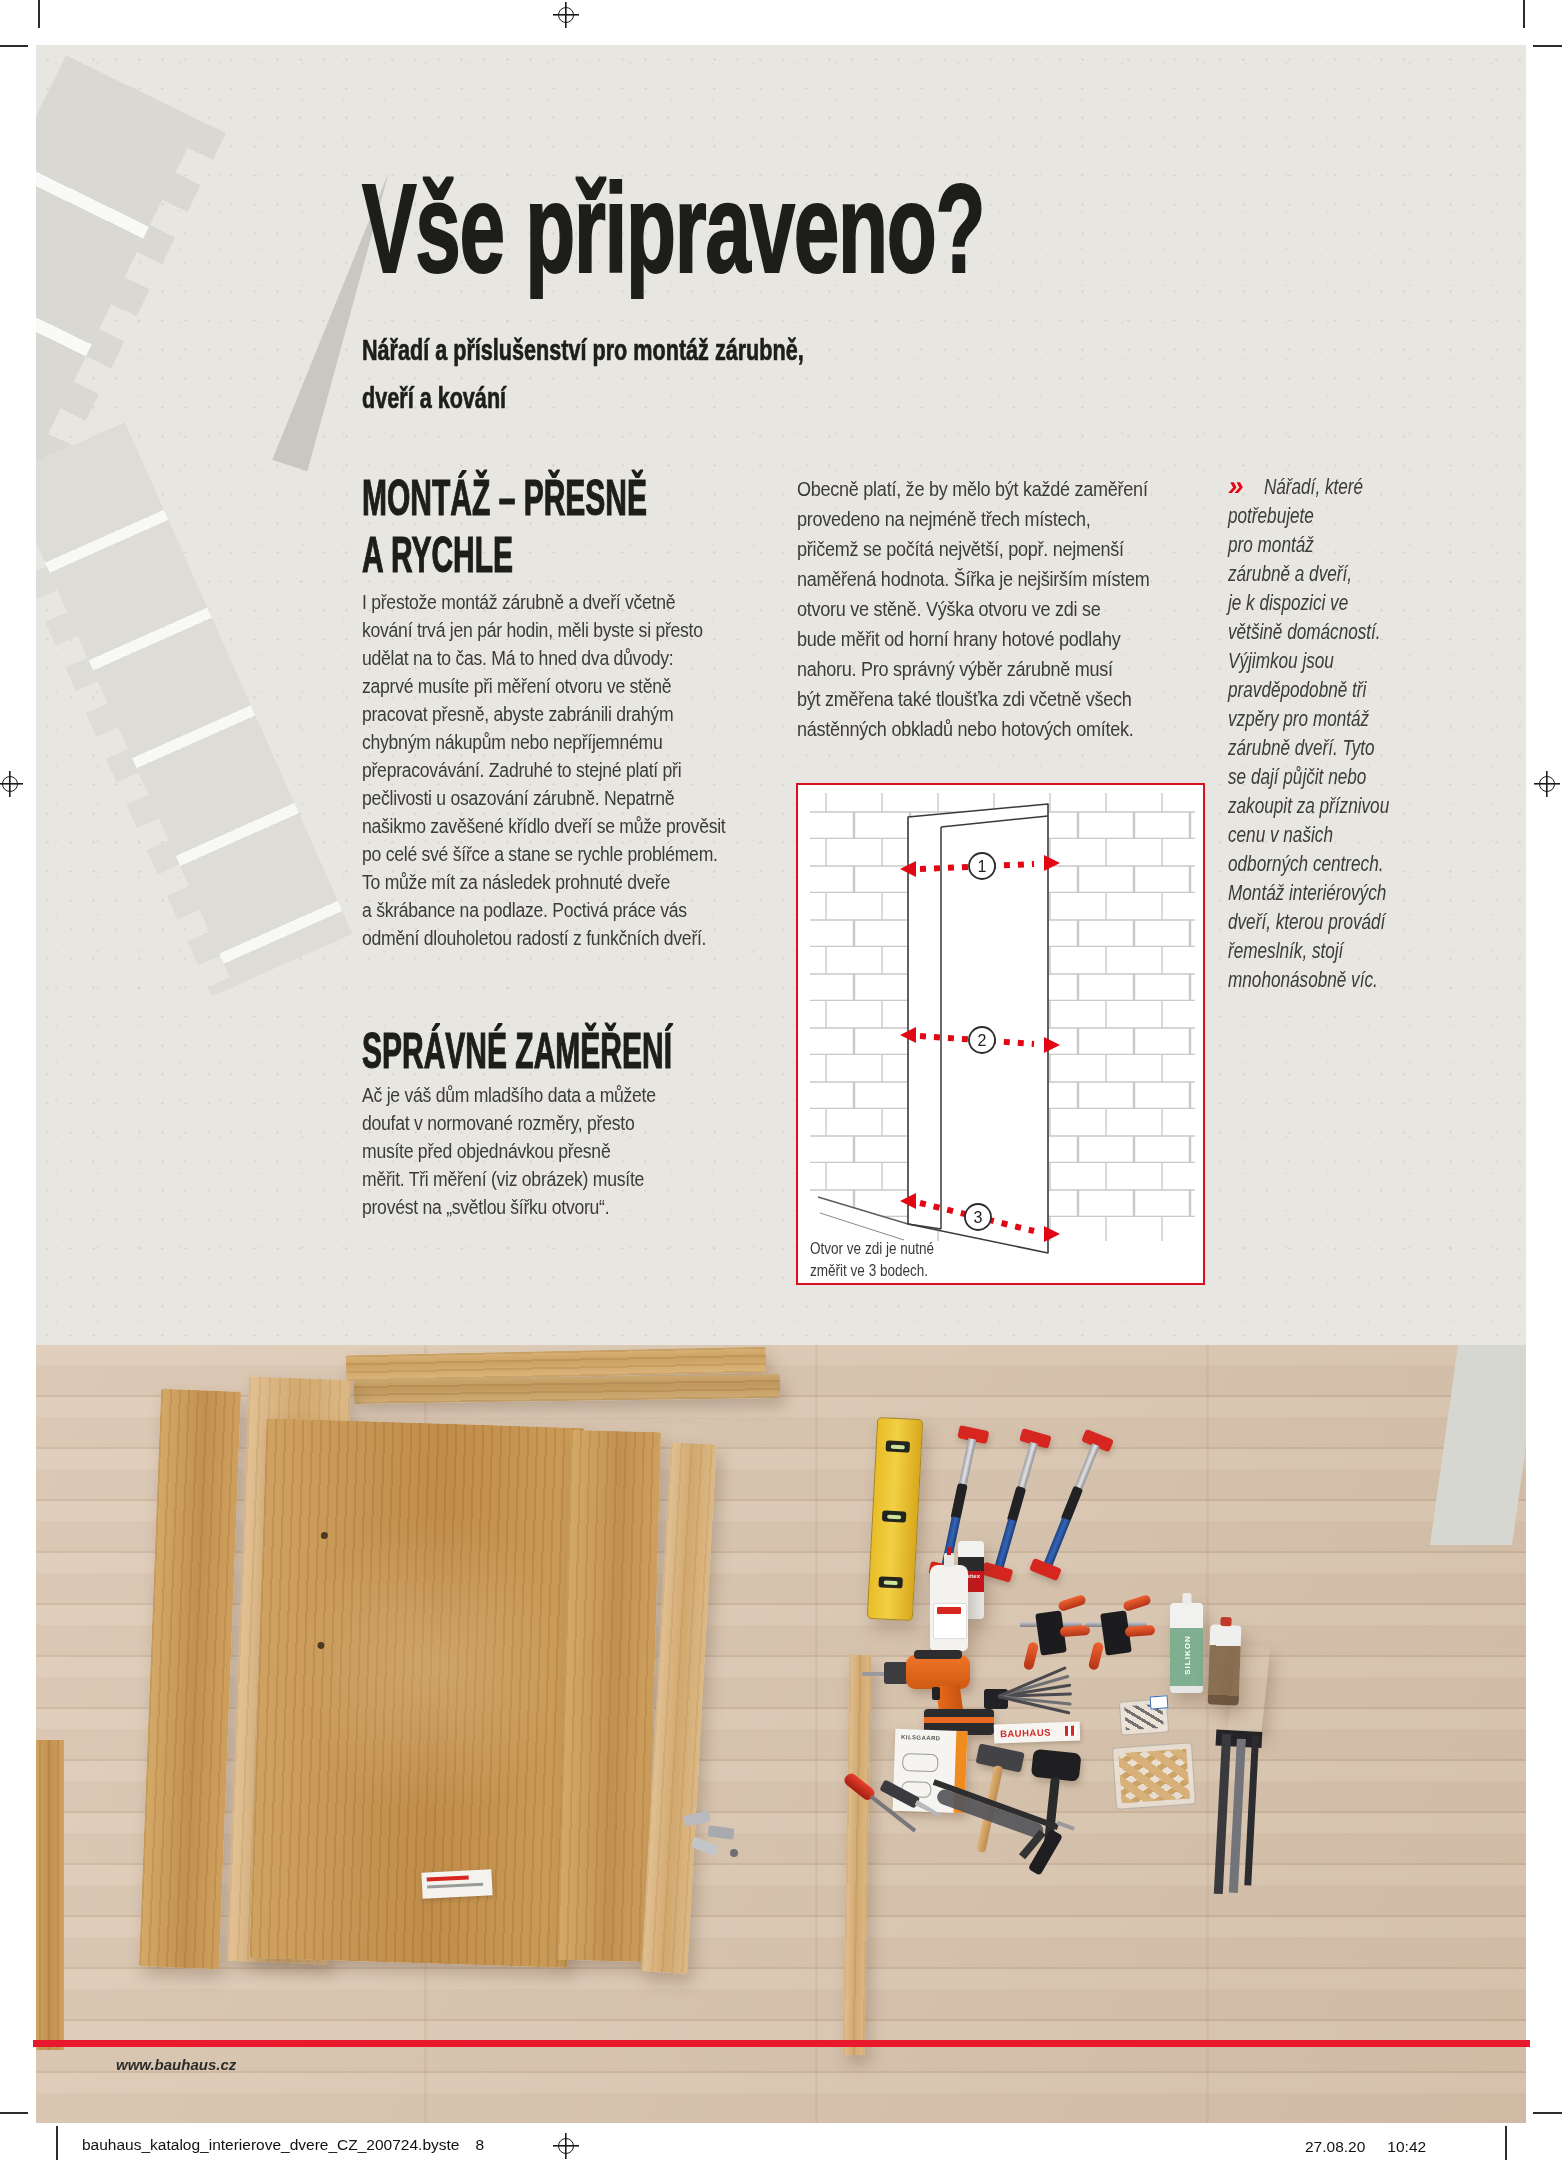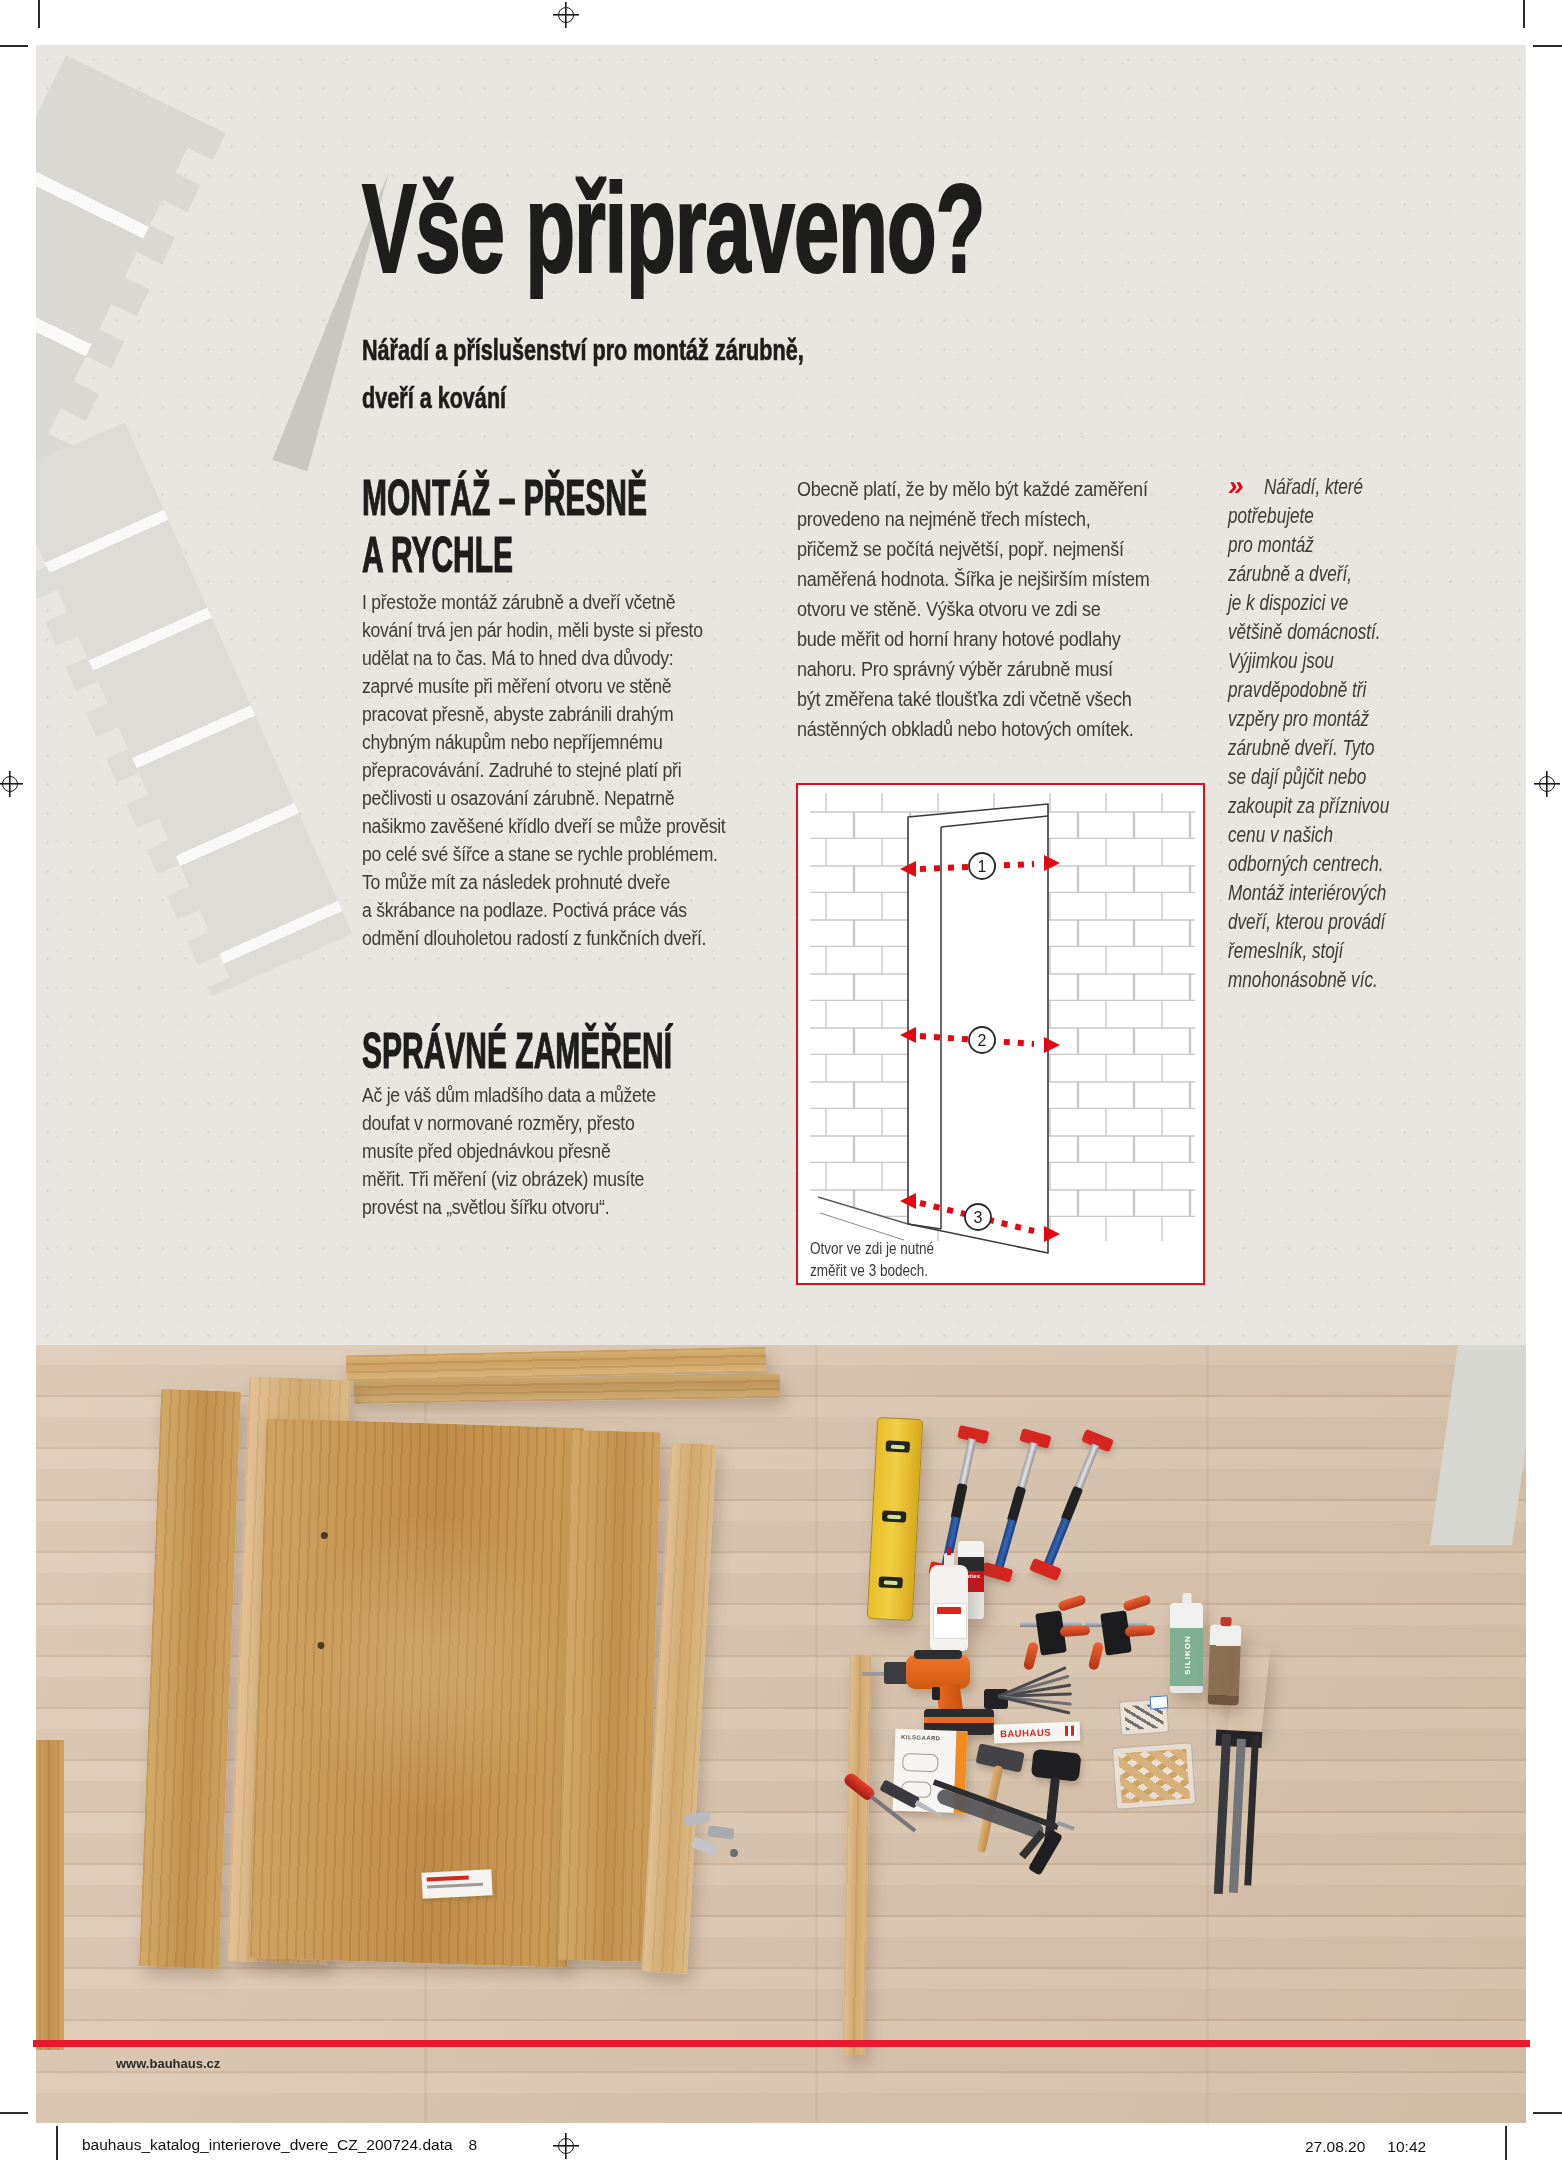--- a/index.html
+++ b/index.html
@@ -353,24 +353,24 @@
     <div class="it" style="left:884px;top:438px;width:150px;height:100px;transform:rotate(20deg);">
       <span style="position:absolute;left:0;top:20px;width:132px;height:6px;background:#2e2e31;"></span>
       <span style="position:absolute;left:8px;top:26px;width:112px;height:15px;background:#55555a;border-radius:8px;opacity:.92;"></span>
       <span style="position:absolute;left:122px;top:28px;width:14px;height:46px;background:#1e1e21;border-radius:4px;transform:rotate(10deg);"></span>
       <span style="position:absolute;left:110px;top:32px;width:8px;height:32px;background:#333;transform:rotate(20deg);"></span>
       <span style="position:absolute;left:130px;top:17px;width:18px;height:4px;background:#9a9a9e;"></span>
     </div>
   </div>
 
   <div style="position:absolute;left:33px;top:2040px;width:1497px;height:7px;background:#e8192c;"></div>
-  <div style="position:absolute;left:116px;top:2056px;font-size:13px;font-weight:700;color:#2c2c2a;">www.bauhaus.cz</div>
+  <div style="position:absolute;left:116px;top:2056px;font-size:15px;font-style:italic;font-weight:700;color:#2c2c2a;">www.bauhaus.cz</div>
 
   <div class="foot-t" style="left:82px;top:2136px;">
-    <span>bauhaus_katalog_interierove_dvere_CZ_200724.data</span><span style="display:inline-block;width:16px;"></span><span>8</span>
+    <span>bauhaus_katalog_interierove_dvere_CZ_200724.byste</span><span style="display:inline-block;width:16px;"></span><span>8</span>
   </div>
   <div class="foot-t" style="left:1305px;top:2138px;">
     <span>27.08.20</span><span style="display:inline-block;width:22px;"></span><span>10:42</span>
   </div>
 
   <div class="cropv" style="left:38px;top:0;height:28px;"></div>
   <div class="croph" style="left:0;top:45px;width:28px;"></div>
   <div class="cropv" style="left:1523px;top:0;height:28px;"></div>
   <div class="croph" style="left:1533px;top:45px;width:29px;"></div>
   <div class="croph" style="left:0;top:2112px;width:28px;"></div>

